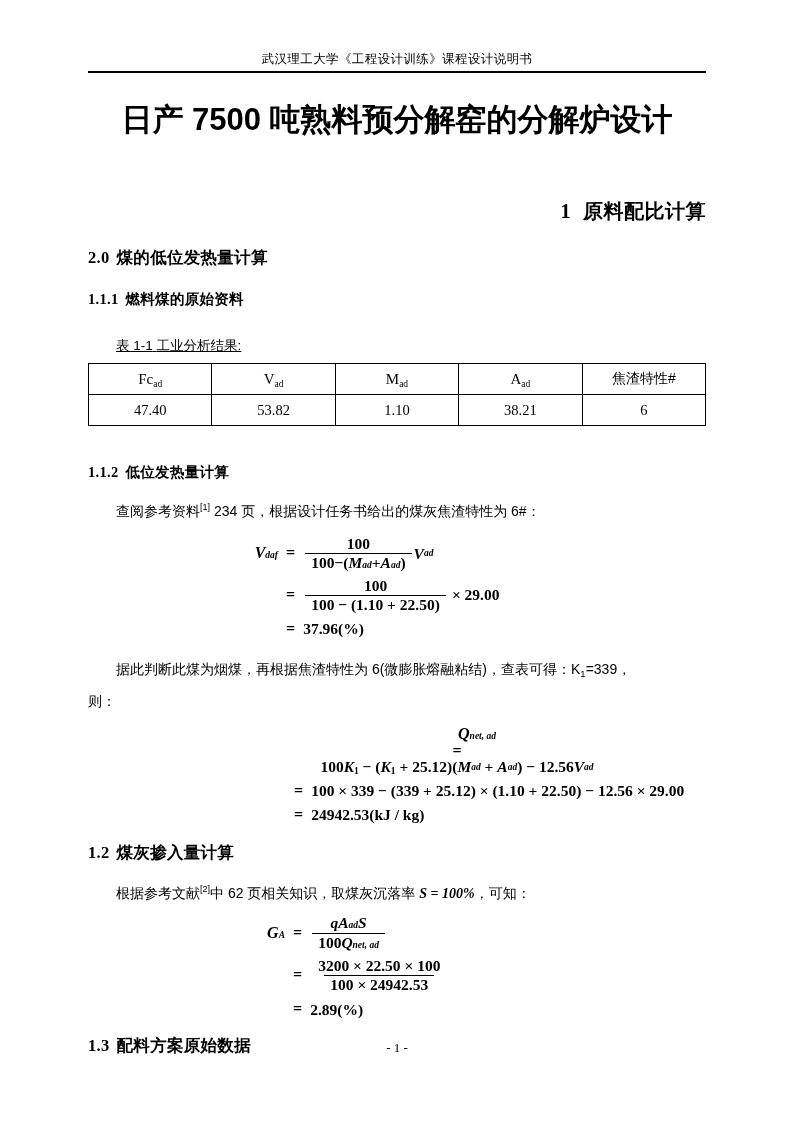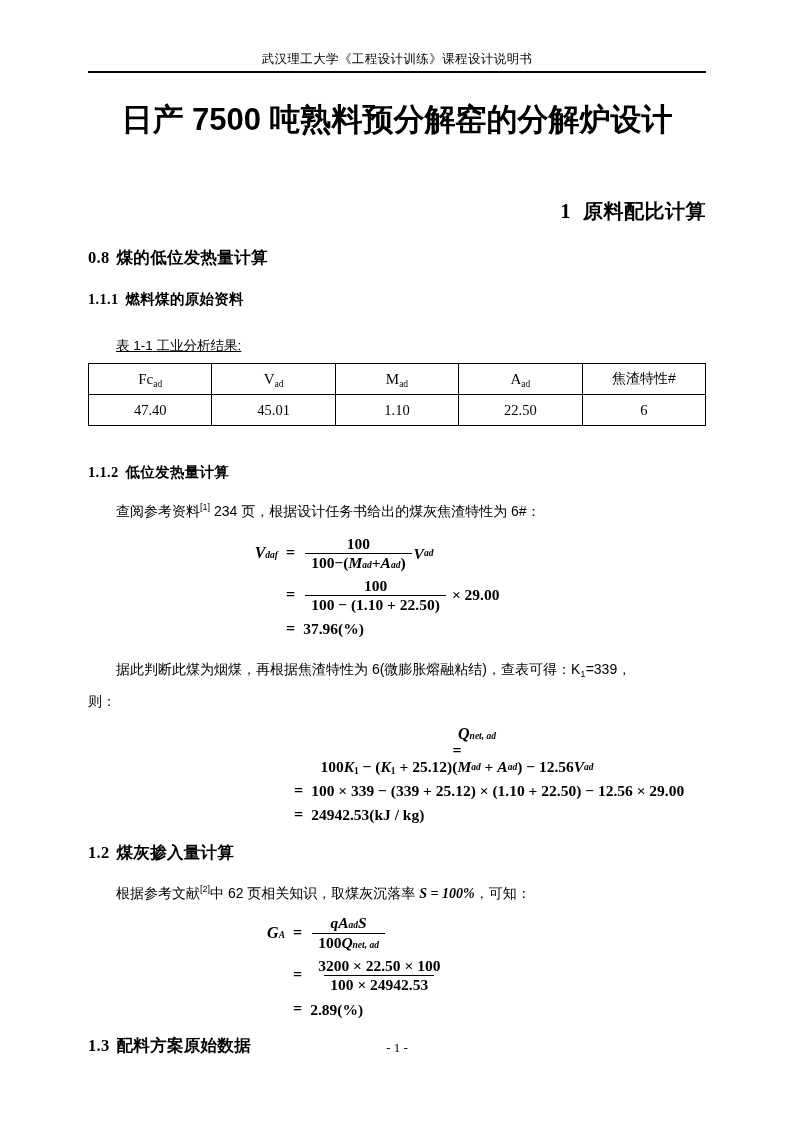--- a/index.html
+++ b/index.html
@@ -232,21 +232,21 @@
 
   <div class="doc-title">日产 7500 吨熟料预分解窑的分解炉设计</div>
 
   <div class="content">
 
     <h1 class="sec">
       <span class="num">1</span><span>原料配比计算</span>
     </h1>
 
     <h2 class="sec">
-      <span class="num">0.8</span><span>煤的低位发热量计算</span>
+      <span class="num">2.0</span><span>煤的低位发热量计算</span>
     </h2>
 
     <h3 class="sec">
       <span class="num">1.1.1</span><span>燃料煤的原始资料</span>
     </h3>
 
     <div class="tbl-caption">
       <span>表 1-1</span>
       <span>工业分析结果:</span>
     </div>
@@ -255,23 +255,23 @@
       <tbody>
           <tr>
         <th class="hcell"><span>Fc</span><sub class="sm">ad</sub></th>
         <th class="hcell"><span>V</span><sub class="sm">ad</sub></th>
         <th class="hcell"><span>M</span><sub class="sm">ad</sub></th>
         <th class="hcell"><span>A</span><sub class="sm">ad</sub></th>
         <th class="hcell cjk"><span>焦渣特性#</span></th>
       </tr>
       <tr>
         <td class="vcell">47.40</td>
-        <td class="vcell">45.01</td>
+        <td class="vcell">53.82</td>
         <td class="vcell">1.10</td>
-        <td class="vcell">22.50</td>
+        <td class="vcell">38.21</td>
         <td class="vcell">6</td>
       </tr>
     </tbody>
       </table>
 
     <h3 class="sec" style="margin-top:34px;">
       <span class="num">1.1.2</span><span>低位发热量计算</span>
     </h3>
 
     <p class="body indent" style="margin-top:12px;">

